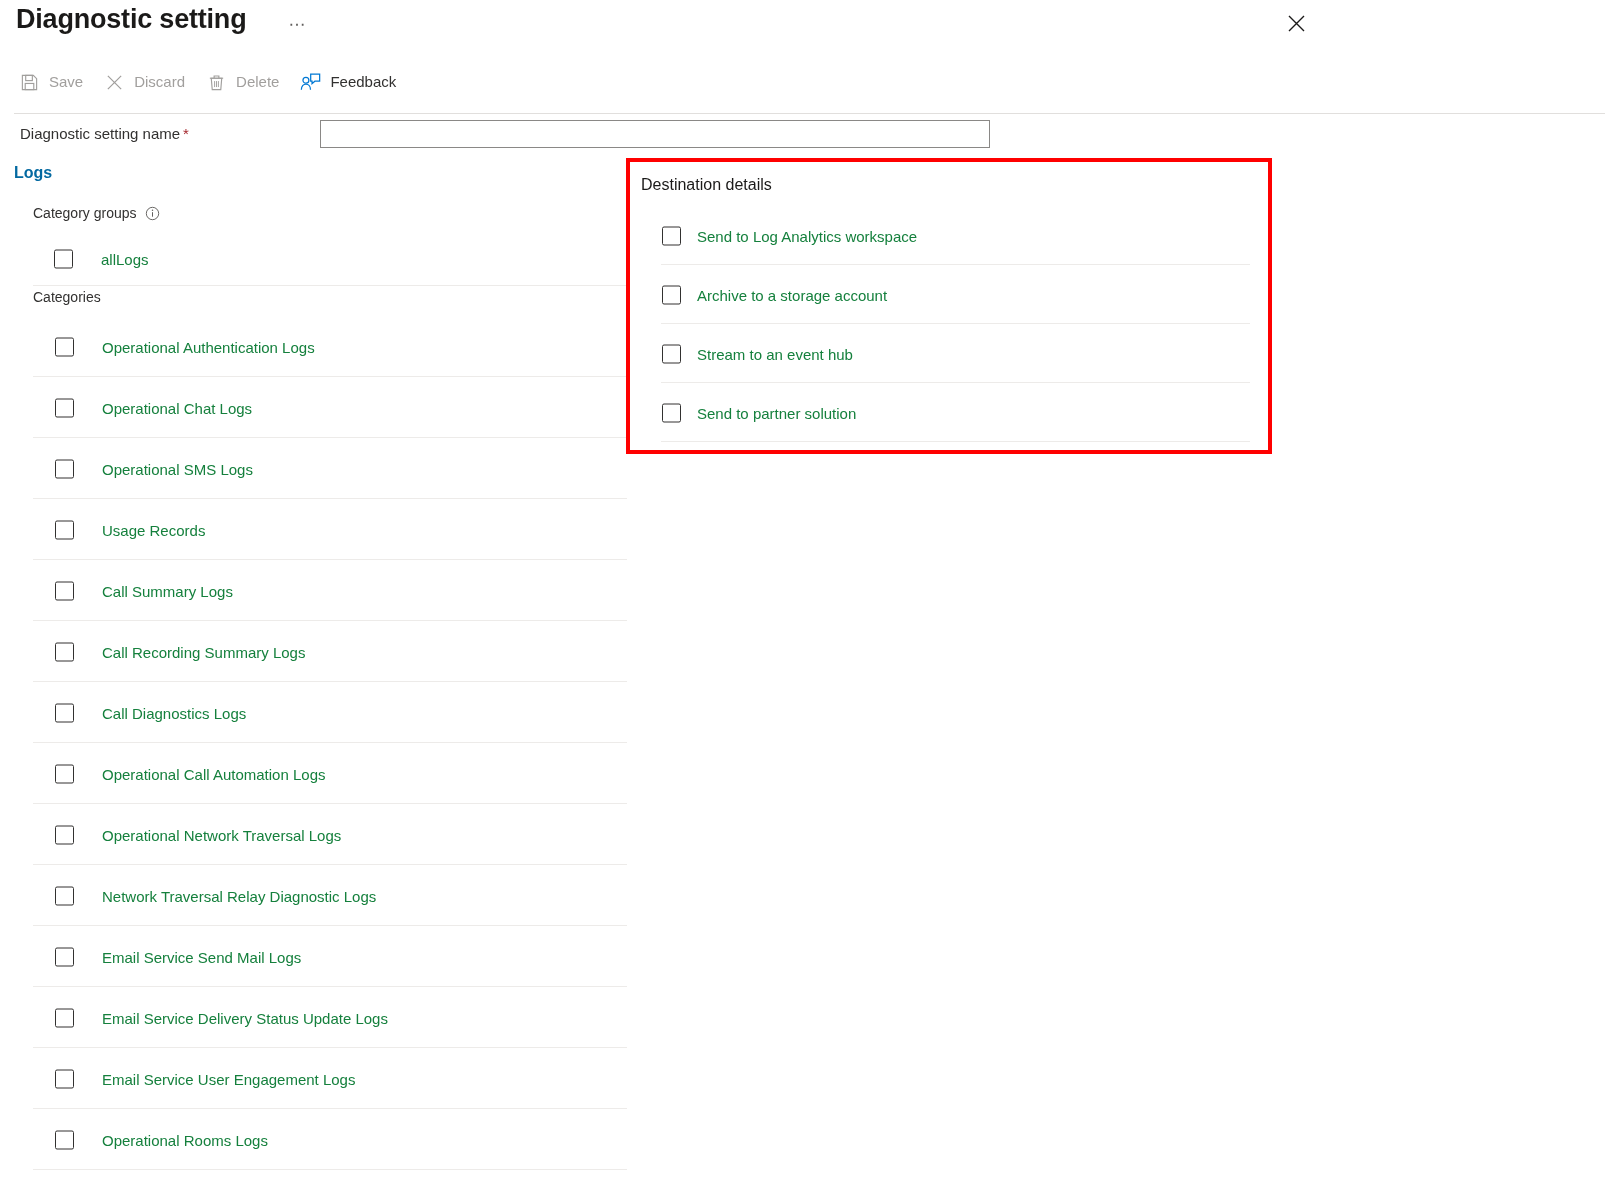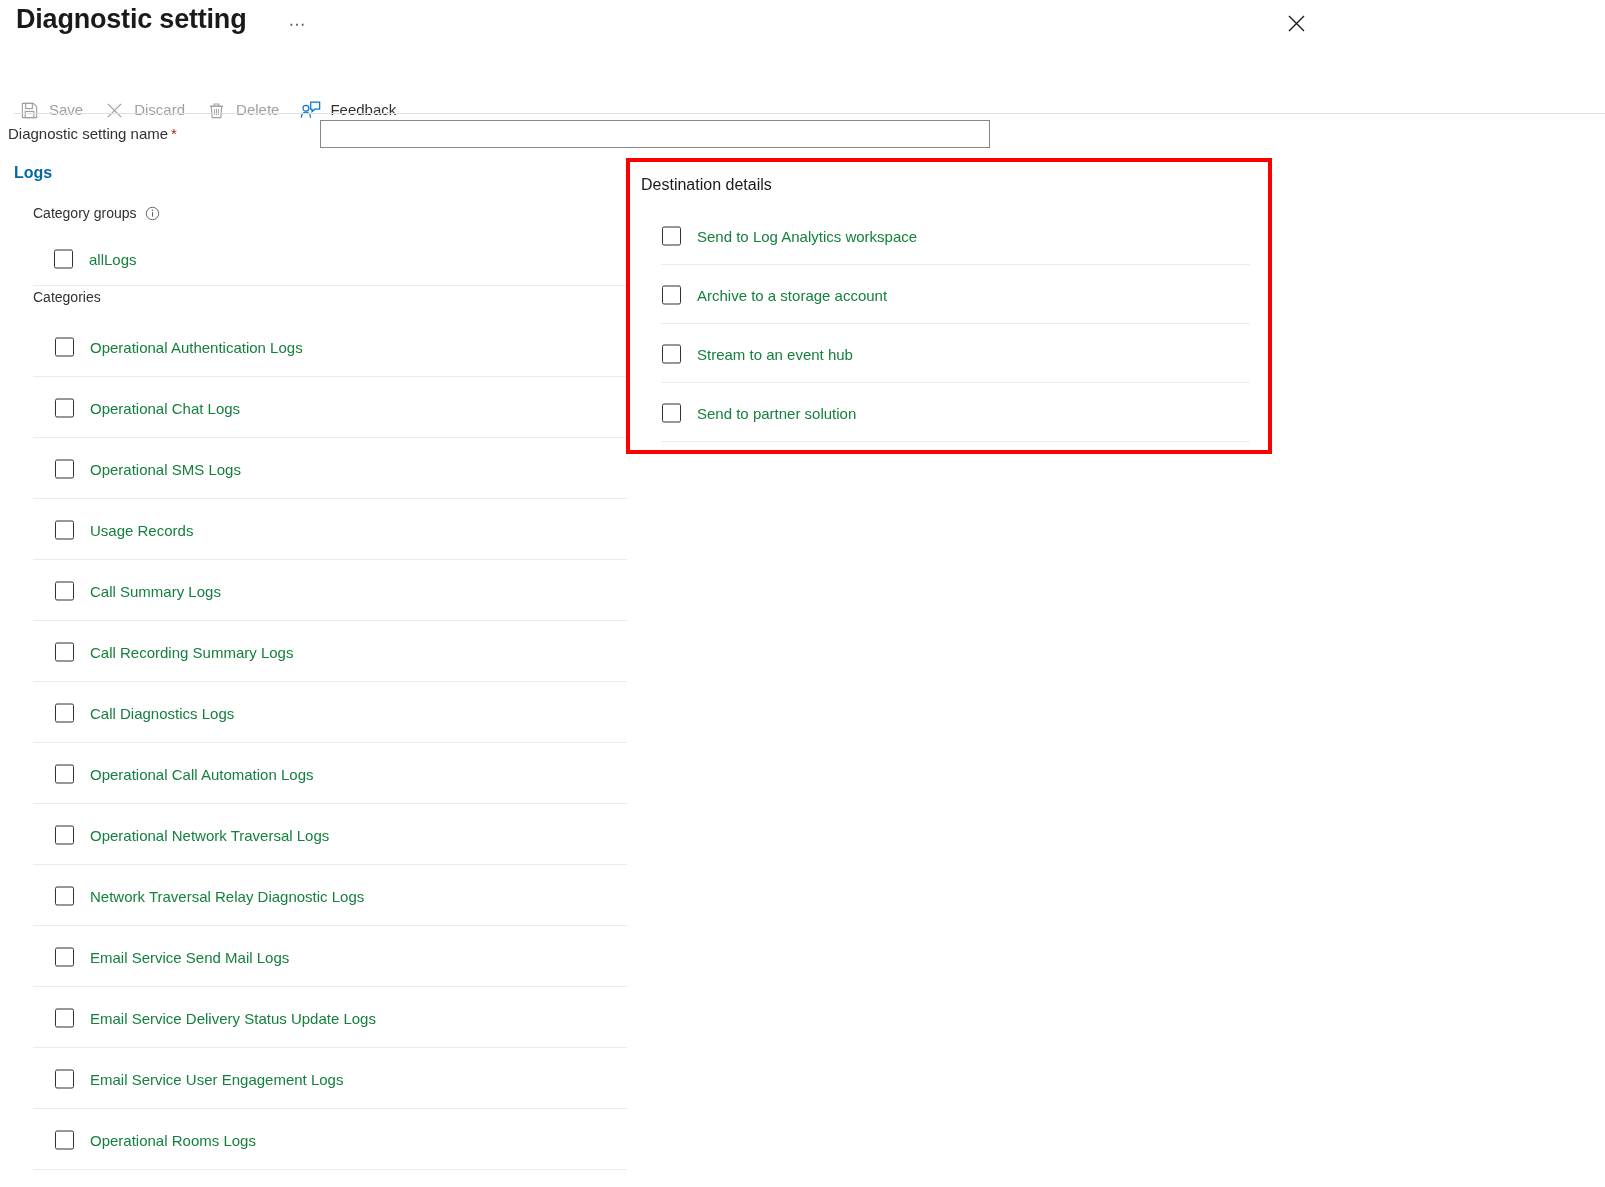--- a/index.html
+++ b/index.html
@@ -51,21 +51,21 @@
     top: 6px;
     width: 38px;
     height: 34px;
     cursor: pointer;
   }
   .close-btn svg { display: block; margin: 9px auto; }
 
   
   .commandbar {
     position: absolute;
-    top: 94px;
+    top: 66px;
     left: 14px;
     height: 32px;
     display: flex;
     align-items: center;
   }
   .cmd {
     display: flex;
     align-items: center;
     height: 32px;
     margin-right: 10px;
@@ -98,21 +98,21 @@
   
   .name-row {
     position: absolute;
     top: 118px;
     left: 0;
     width: 1605px;
     height: 42px;
   }
   .name-label {
     position: absolute;
-    left: 8px;
+    left: 20px;
     top: 7px;
     font-size: 15px;
     color: #323130;
     white-space: nowrap;
   }
   .req-star { color: #a4262c; margin-left: 3px; }
   .name-input {
     position: absolute;
     left: 320px;
     top: 2px;
@@ -176,20 +176,21 @@
     width: 627px;
   }
   .list-row.compact { height: 54px; }
   .list-row .cb-wrap {
     position: absolute;
     left: 55px;
     top: 50%;
     transform: translateY(-50%);
     display: flex;
     align-items: center;
+    gap: 12px;
   }
   .list-row.group-row .cb-wrap { left: 54px; }
   .row-divider {
     position: absolute;
     left: 33px;
     bottom: 0;
     width: 594px;
     height: 1px;
     background: #edebe9;
   }

